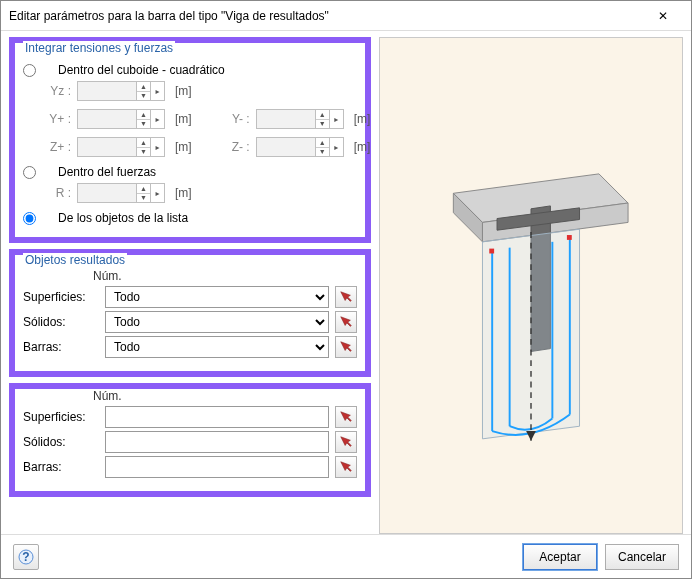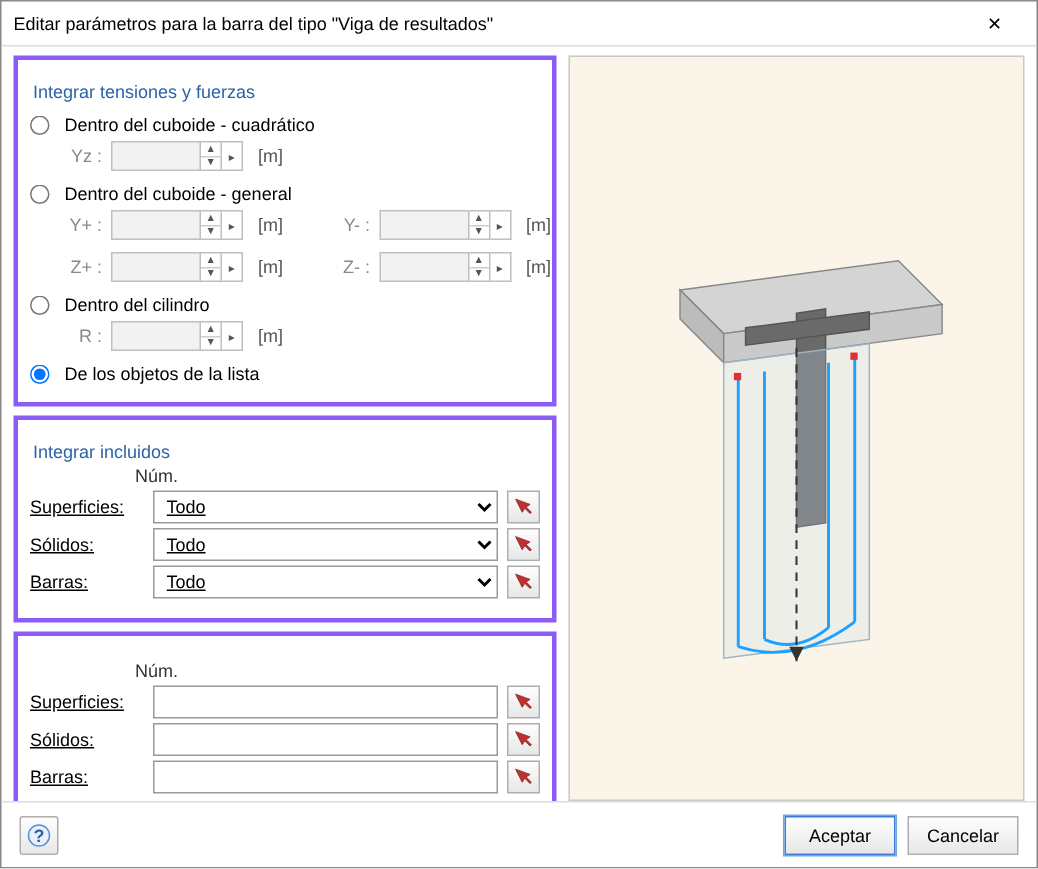--- a/index.html
+++ b/index.html
@@ -4,37 +4,37 @@
 <style>
   * { box-sizing: border-box; font-family: "Segoe UI", Tahoma, sans-serif; font-size: 12px; }
   body { margin: 0; background: #fff; }
   .dialog { width: 692px; height: 579px; border: 1px solid #888; background: #fff; display: flex; flex-direction: column; }
   .titlebar { height: 30px; display: flex; align-items: center; padding: 0 8px; border-bottom: 1px solid #ddd; }
   .titlebar .title { flex: 1; font-size: 12px; }
   .titlebar .close { width: 40px; height: 28px; display:flex; align-items:center; justify-content:center; cursor:pointer; }
   .body { flex:1; display:flex; padding: 6px 8px 0 8px; gap:8px; overflow:hidden; }
   .left { width: 362px; display:flex; flex-direction:column; gap:6px; }
   .right { flex:1; border:1px solid #c9c9c9; background:#fbf4e8; position:relative; }
-  .group { border:3px solid #8b5cf6; padding:16px 8px 10px 8px; position:relative; }
+  .group { border:6px solid #8b5cf6; padding:0 8px 10px 8px; position:relative; }
   .group-title { color:#2a63a8; position:relative; top:-2px; background:#fff; display:inline-block; padding:0 2px; }
-  .radio-row { display:flex; align-items:center; gap:6px; margin:6px 0 2px 0; }
+  .radio-row { display:flex; align-items:center; gap:18px; margin:6px 0 2px 0; }
   .radio-row input[type=radio] { margin:0 4px 0 0; }
   .param-line { display:flex; align-items:center; gap:8px; margin:4px 0 8px 20px; }
   .param-line.two { display:flex; gap:30px; }
   .pl { display:flex; align-items:center; gap:6px; }
   .pl-lab { width:28px; color:#888; text-align:right; }
   .spin { display:inline-flex; align-items:center; }
   .spin input { width:60px; height:20px; border:1px solid #bfbfbf; background:#fff; padding:1px 3px; }
   .spin input:disabled { background:#f2f2f2; color:#999; }
   .spin .updown { width:14px; height:20px; border:1px solid #bfbfbf; border-left:none; display:flex; flex-direction:column; }
   .spin .updown div { flex:1; display:flex; align-items:center; justify-content:center; font-size:7px; color:#555; border-bottom:1px solid #ccc; }
   .spin .updown div:last-child { border-bottom:none; }
   .go { width:14px; height:20px; border:1px solid #bfbfbf; border-left:none; display:flex; align-items:center; justify-content:center; font-size:8px; color:#555; }
   .unit { color:#555; margin-left:4px; }
-  .objrow { display:flex; align-items:center; gap:6px; margin:3px 0;text-decoration:underline; }
+  .objrow { display:flex; align-items:center; gap:6px; margin:3px 0; }
   .objrow .lab { width:64px; text-align:left; }
   .objrow select, .objrow input.tx { flex:1; height:22px; border:1px solid #999; padding:1px 4px; background:#fff;margin-left:12px; }
   .picker { width:22px; height:22px; border:1px solid #adadad; background:linear-gradient(#fefefe,#e7e7e7); display:flex; align-items:center; justify-content:center; cursor:pointer; }
   .numhdr { margin-left:70px; color:#333; margin-bottom:2px; }
   .tooltip { position:absolute; left:362px; top:416px; background:#ffffe1; border:1px solid #808080; padding:2px 6px; font-size:11px; white-space:nowrap; z-index:50; }
   .footer { height:44px; border-top:1px solid #ddd; display:flex; align-items:center; padding:0 12px; gap:8px; }
   .footer .spacer { flex:1; }
   .btn { min-width:74px; height:26px; border:1px solid #adadad; background:linear-gradient(#fefefe,#e7e7e7); cursor:pointer; }
   .btn.primary { border:1px solid #3a7bd5; outline:1px solid #71a6e6; }
   .helpbtn { width:26px; height:26px; border:1px solid #adadad; border-radius:2px; background:linear-gradient(#fefefe,#e7e7e7); display:flex; align-items:center; justify-content:center; cursor:pointer; }
@@ -72,80 +72,76 @@
               <span class="updown">
                   <div>▲</div>
                   <div>▼</div>
                 </span>
               <span class="go">▸</span>
             </span>
             <span class="unit">[m]</span>
           </div>
         </div>
 
+        <div class="param-line two">
+          <div class="pl">
+            <span class="pl-lab">Y+ :</span>
+            <span class="spin">
+                <input disabled="" style="">
+                <span class="updown">
+                  <div>▲</div>
+                  <div>▼</div>
+                </span>
+                <span class="go">▸</span>
+              </span>
+            <span class="unit">[m]</span>
+          </div>
+          <div class="pl">
+            <span class="pl-lab">Y- :</span>
+            <span class="spin">
+                <input disabled="" style="">
+                <span class="updown">
+                  <div>▲</div>
+                  <div>▼</div>
+                </span>
+                <span class="go">▸</span>
+              </span>
+            <span class="unit">[m]</span>
+          </div>
+        </div>
+        <div class="param-line two">
+          <div class="pl">
+            <span class="pl-lab">Z+ :</span>
+            <span class="spin">
+                <input disabled="" style="">
+                <span class="updown">
+                  <div>▲</div>
+                  <div>▼</div>
+                </span>
+                <span class="go">▸</span>
+              </span>
+            <span class="unit">[m]</span>
+          </div>
+          <div class="pl">
+            <span class="pl-lab">Z- :</span>
+            <span class="spin">
+                <input disabled="" style="">
+                <span class="updown">
+                  <div>▲</div>
+                  <div>▼</div>
+                </span>
+                <span class="go">▸</span>
+              </span>
+            <span class="unit">[m]</span>
+          </div>
+        </div>
+
         <label class="radio-row">
           <input type="radio" name="integ" style="">
-          <span>Dentro del cuboide - general</span>
-        </label>
-        <div class="param-line two">
-          <div class="pl">
-            <span class="pl-lab">Y+ :</span>
-            <span class="spin">
-                <input disabled="" style="">
-                <span class="updown">
-                  <div>▲</div>
-                  <div>▼</div>
-                </span>
-                <span class="go">▸</span>
-              </span>
-            <span class="unit">[m]</span>
-          </div>
-          <div class="pl">
-            <span class="pl-lab">Y- :</span>
-            <span class="spin">
-                <input disabled="" style="">
-                <span class="updown">
-                  <div>▲</div>
-                  <div>▼</div>
-                </span>
-                <span class="go">▸</span>
-              </span>
-            <span class="unit">[m]</span>
-          </div>
-        </div>
-        <div class="param-line two">
-          <div class="pl">
-            <span class="pl-lab">Z+ :</span>
-            <span class="spin">
-                <input disabled="" style="">
-                <span class="updown">
-                  <div>▲</div>
-                  <div>▼</div>
-                </span>
-                <span class="go">▸</span>
-              </span>
-            <span class="unit">[m]</span>
-          </div>
-          <div class="pl">
-            <span class="pl-lab">Z- :</span>
-            <span class="spin">
-                <input disabled="" style="">
-                <span class="updown">
-                  <div>▲</div>
-                  <div>▼</div>
-                </span>
-                <span class="go">▸</span>
-              </span>
-            <span class="unit">[m]</span>
-          </div>
-        </div>
-
-        <label class="radio-row">
-          <input type="radio" name="integ" style="">
-          <span>Dentro del cilindro</span>
+          <span>Dentro del fuerzas</span>
         </label>
         <div class="param-line">
           <div class="pl">
             <span class="pl-lab">R :</span>
             <span class="spin">
                 <input disabled="" style="">
                 <span class="updown">
                   <div>▲</div>
                   <div>▼</div>
                 </span>
@@ -155,21 +151,21 @@
           </div>
         </div>
 
         <label class="radio-row">
           <input type="radio" name="integ" checked="" style="">
           <span>De los objetos de la lista</span>
         </label>
       </div>
 
       <div class="group">
-        <span class="group-title">Integrar incluidos</span>
+        <span class="group-title">Objetos resultados</span>
         <div class="numhdr">Núm.</div>
         <div class="objrow">
           <span class="lab">Superficies:</span>
           <select><option>Todo</option></select>
           <span class="picker">
             <svg viewBox="0 0 16 16">
                 <path d="M2 2 L7 12 L9 9 L13 13 L14 12 L10 8 L13 6 Z" fill="#c03030" stroke="#802020" stroke-width="0.6"></path>
               </svg>
           </span>
         </div>

